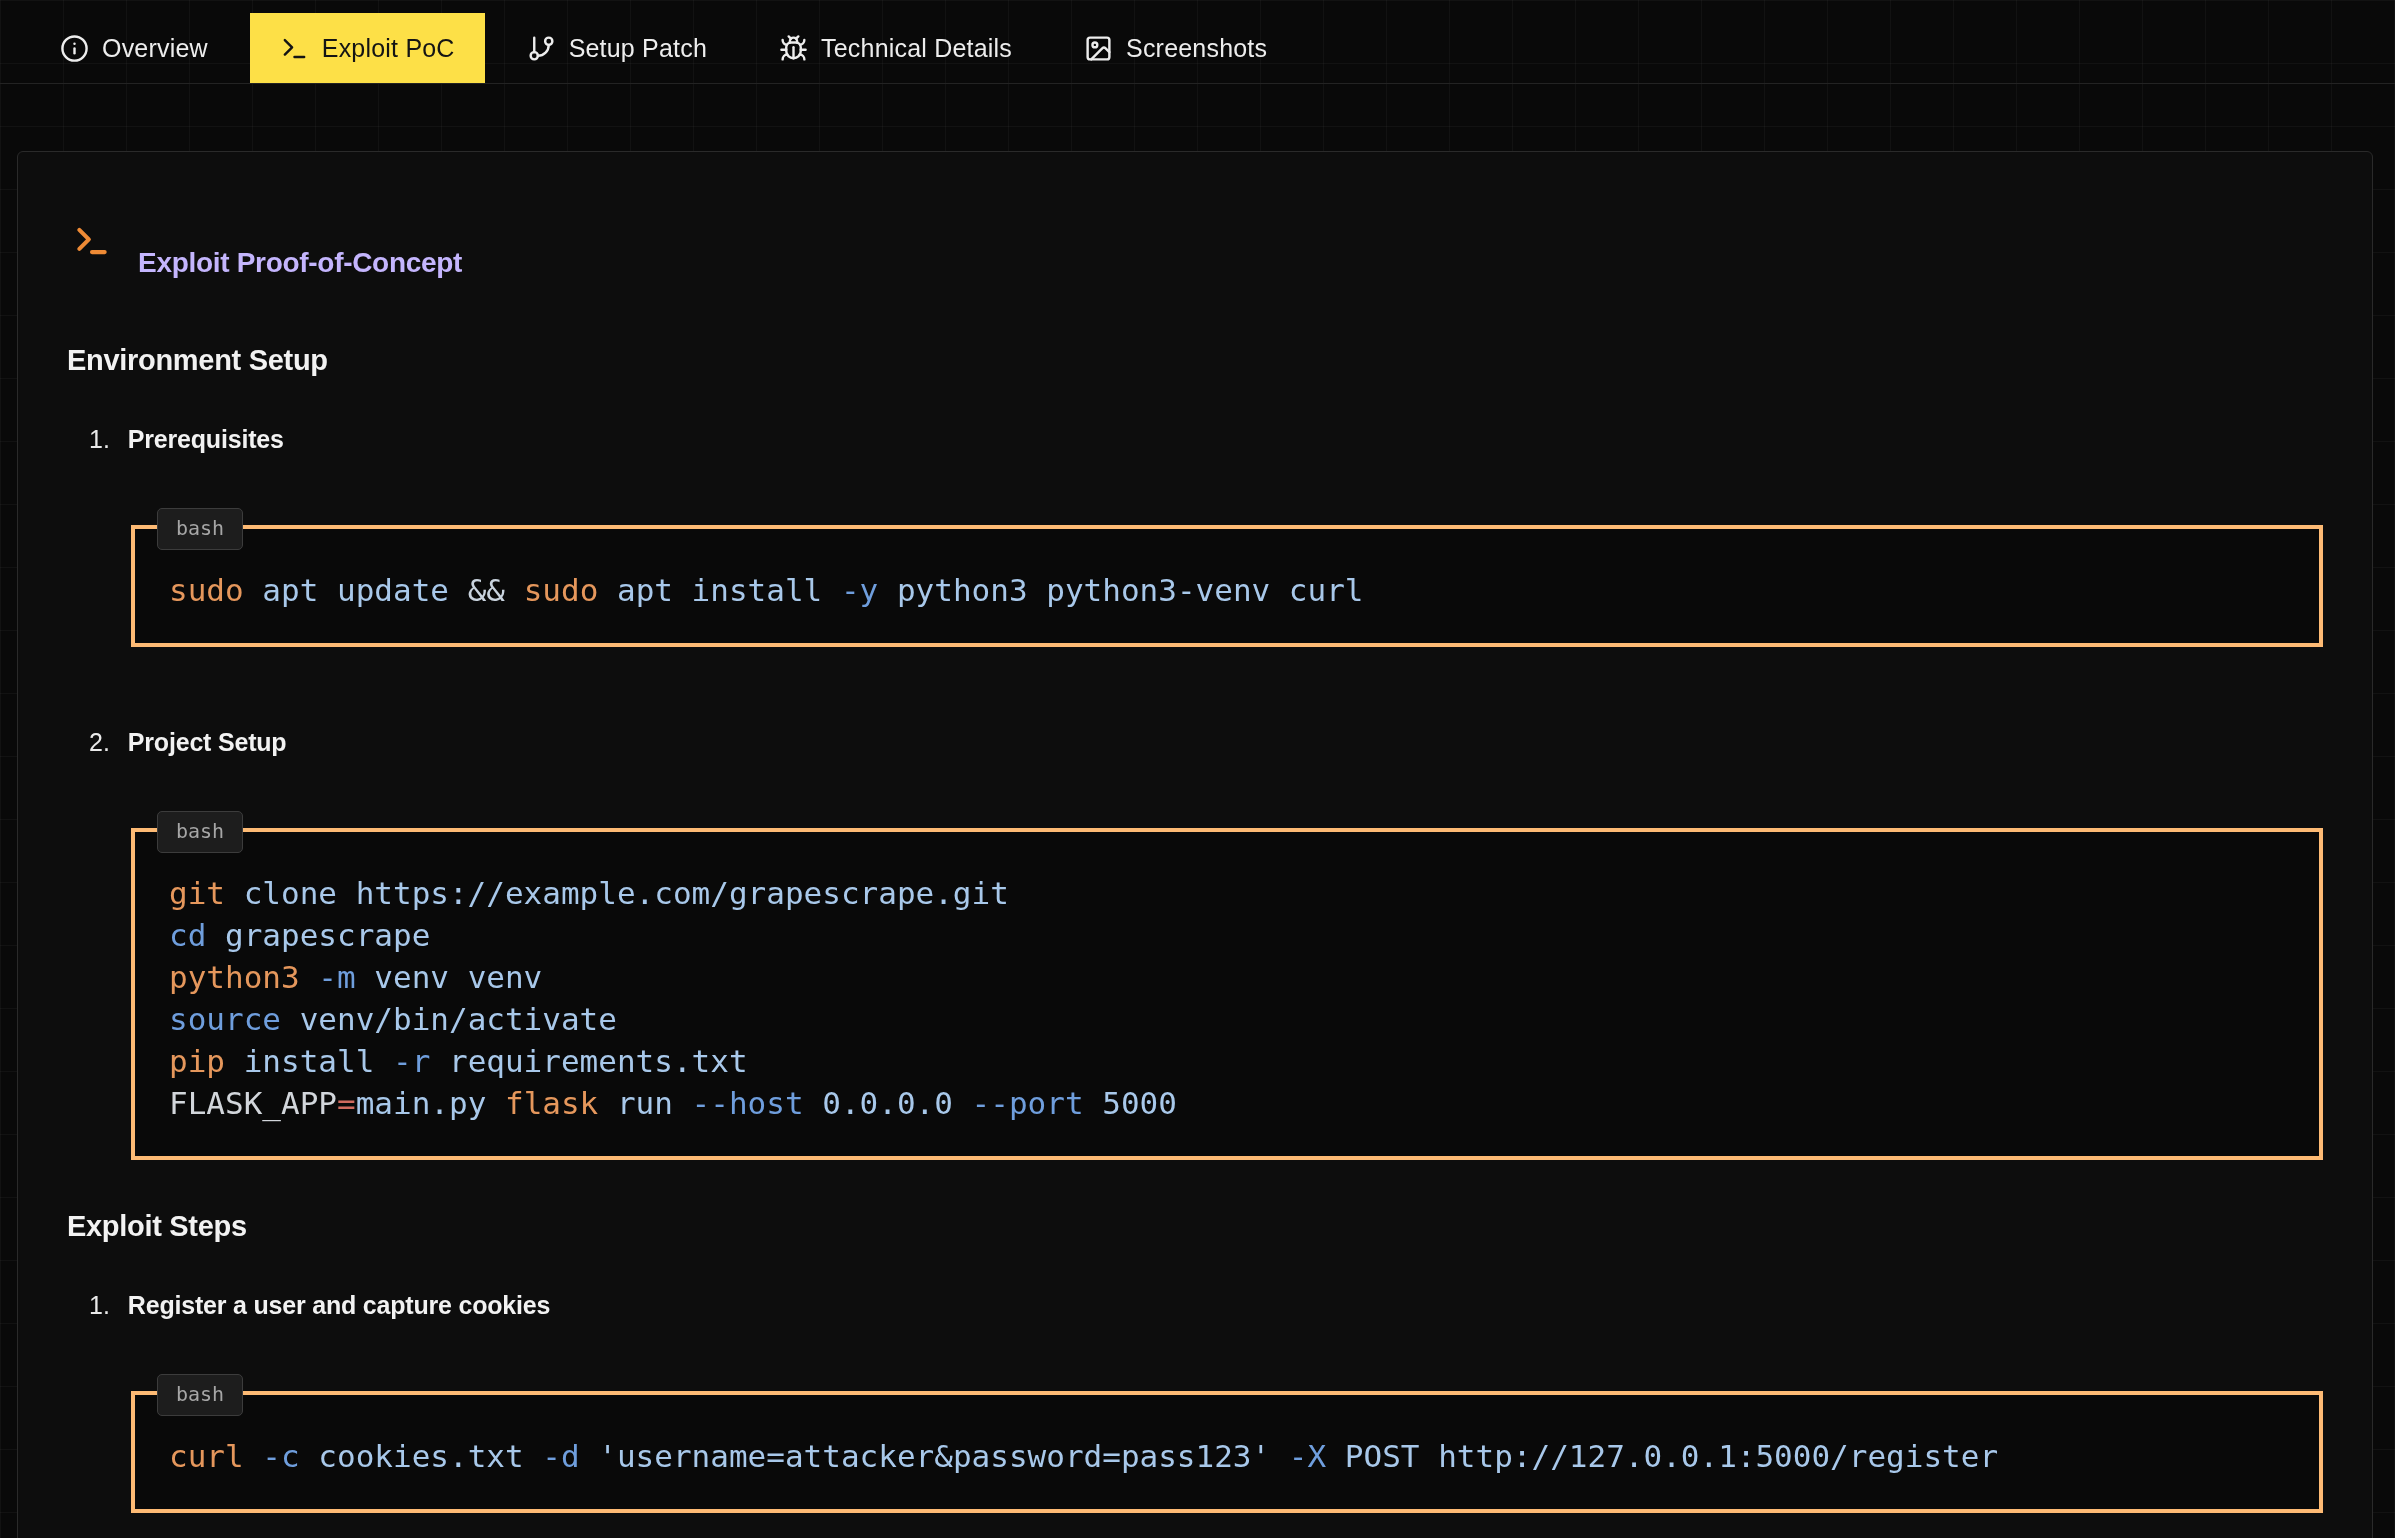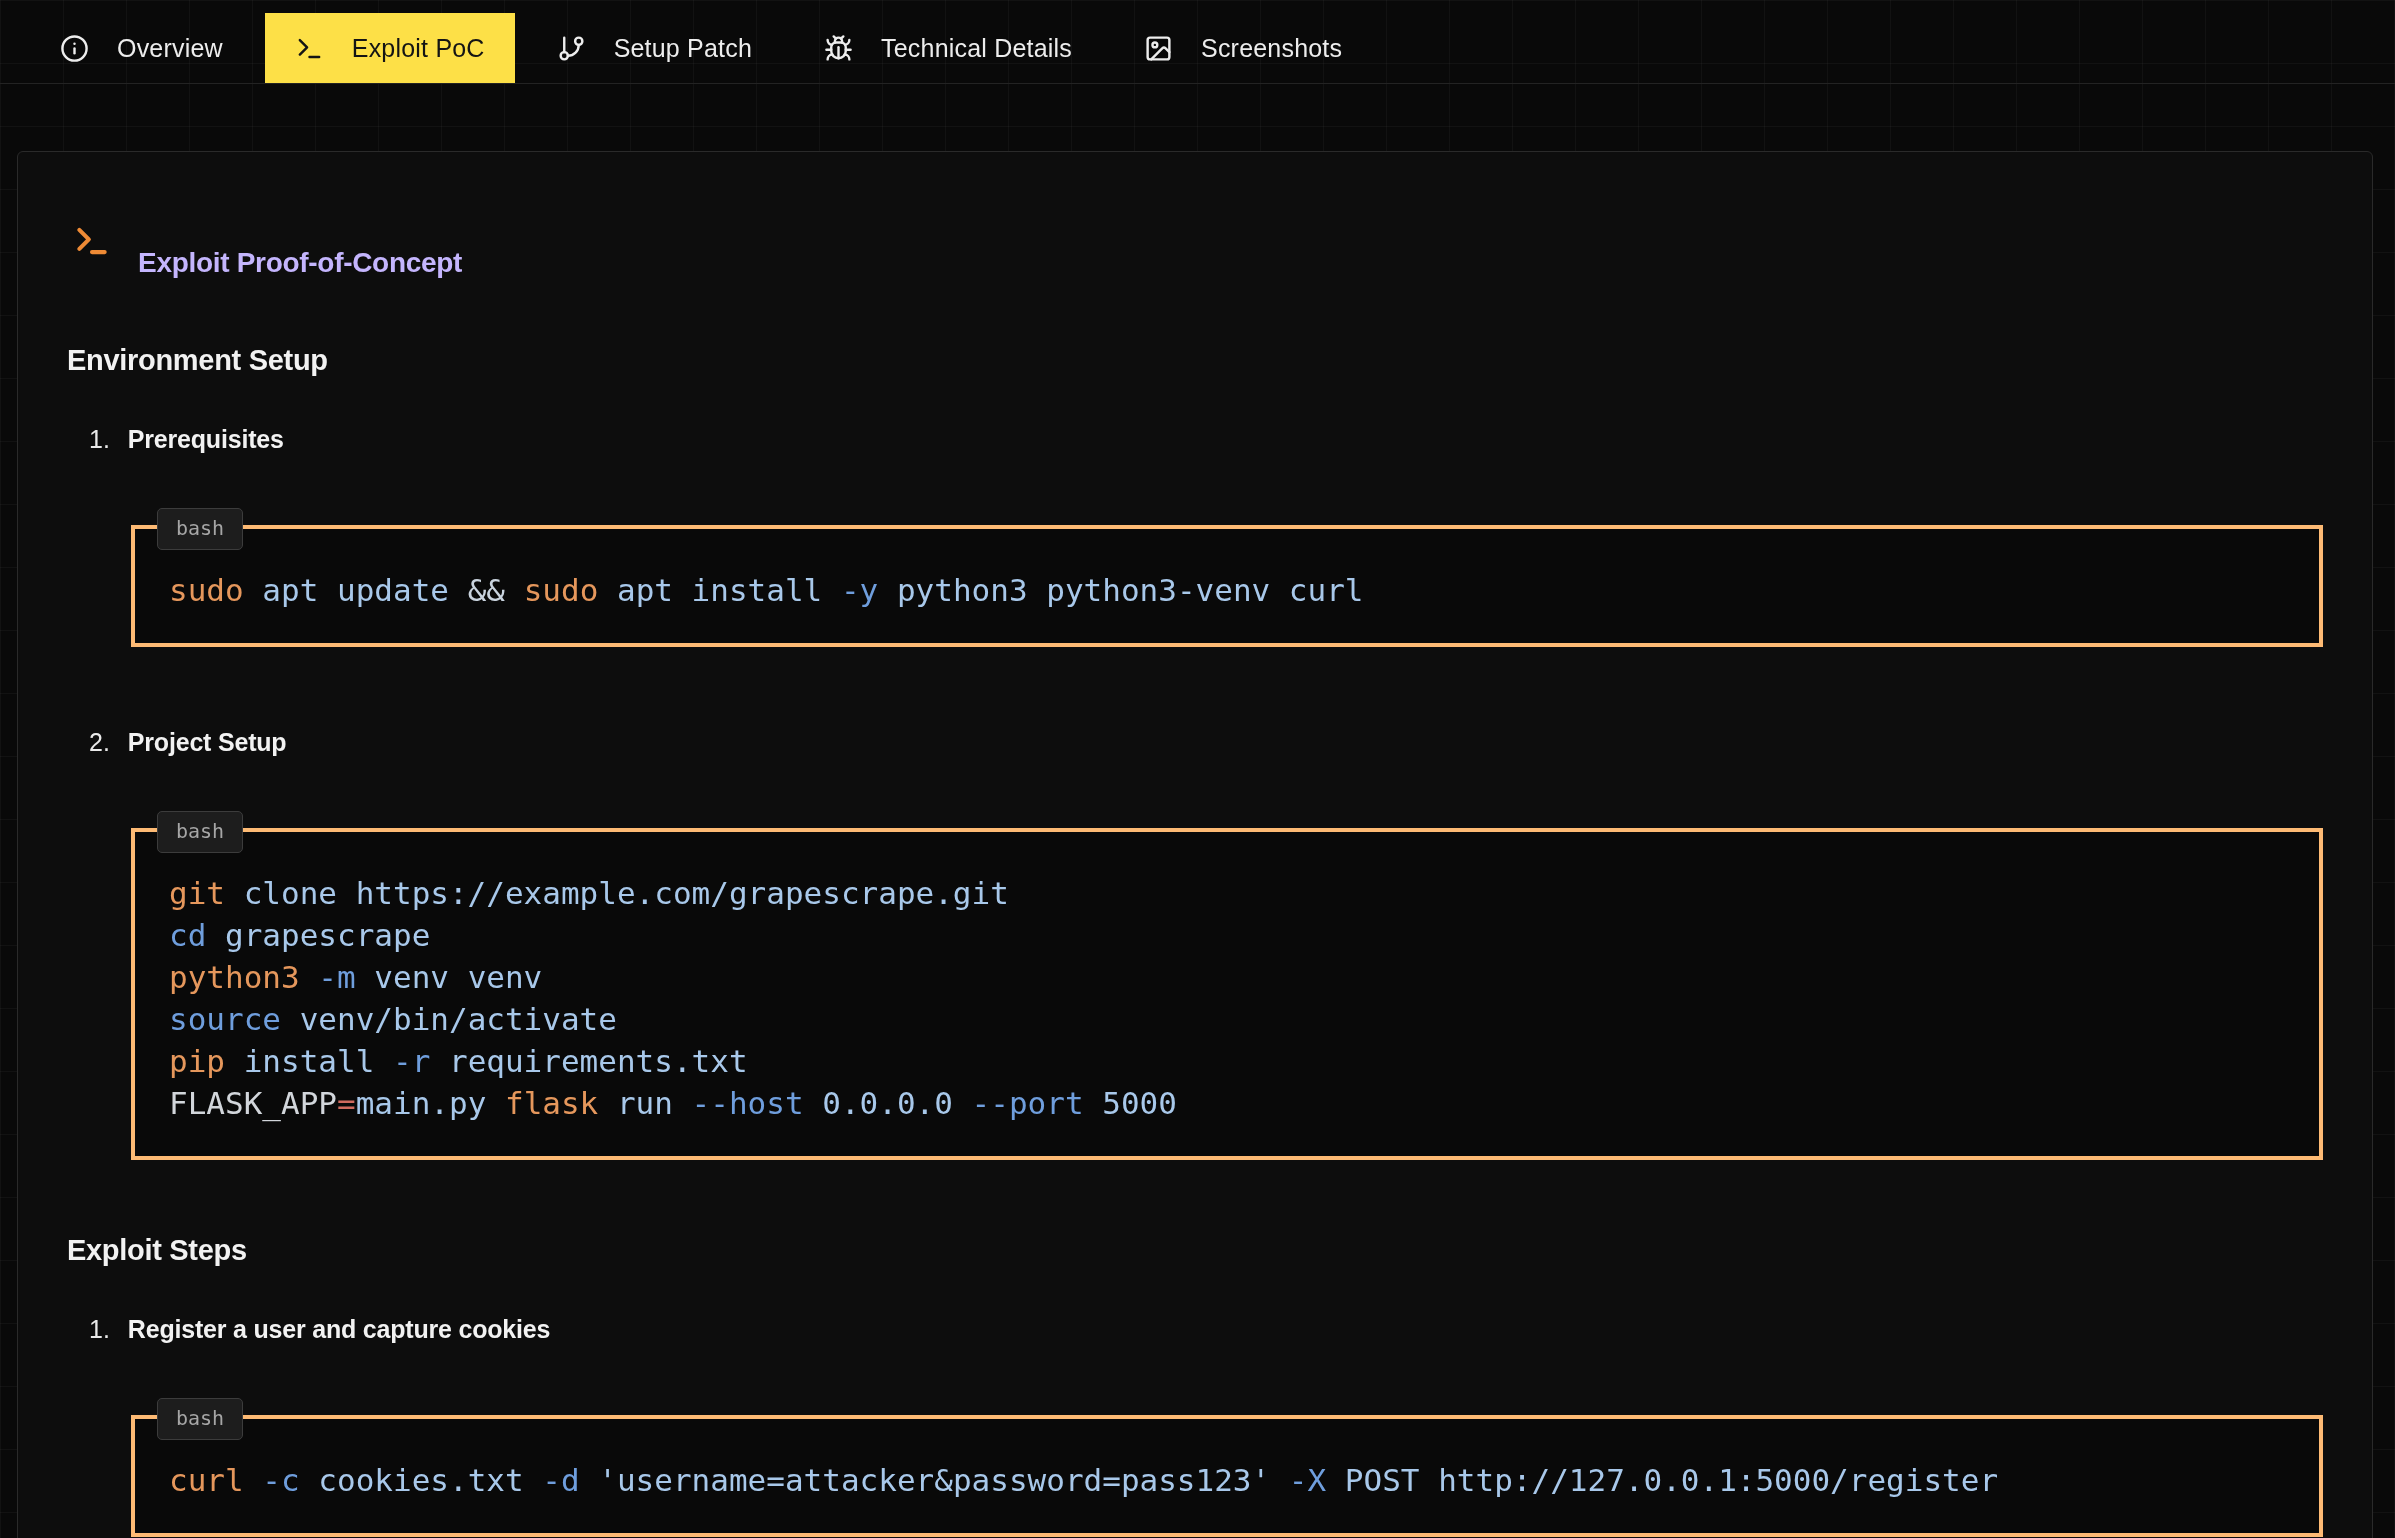--- a/index.html
+++ b/index.html
@@ -17,21 +17,21 @@
 
   
   .tabbar {
     position:absolute; top:0; left:0; right:0; height:84px;
     border-bottom:1px solid #232323;
     display:flex; align-items:flex-end;
     padding-left:30px;
     gap:12px;
   }
   .tab {
-    display:flex; align-items:center; gap:28px;
+    display:flex; align-items:center; gap:13px;
     height:70px; padding:0 30px;
     font-size:25px; font-weight:500; letter-spacing:0.2px;
     color:#ededed; cursor:pointer; white-space:nowrap;justify-content:center;
   }
   .tab.active { background:#fde047; color:#141414; }
   .tab-icon { display:flex; align-items:center; }
   .tab-icon svg { width:29px; height:29px; stroke:currentColor; fill:none; stroke-width:2; stroke-linecap:round; stroke-linejoin:round; }
 
   
   .panel {
@@ -44,21 +44,21 @@
 
   .panel-title { display:flex; align-items:center; gap:27px; margin-left:6px; }
   .panel-title .title-icon svg {
     width:38px; height:38px; stroke:#ee8a35; fill:none;
     stroke-width:2.6; stroke-linecap:round; stroke-linejoin:round;
   }
   .panel-title h1 { font-size:28px; font-weight:700; color:#c4b5fd; letter-spacing:-0.3px;margin-top:41px; }
 
   h2.section-heading { font-size:29px; font-weight:700; color:#f2f2f2; letter-spacing:-0.3px; }
   h2.first-heading { margin-top:65px; }
-  h2.later-heading { margin-top:74px; }
+  h2.later-heading { margin-top:50px; }
 
   .list-item { display:flex; gap:18px; margin-top:48px; margin-left:22px; font-size:25px; }
   .list-item.spaced { margin-top:81px; }
   .list-item .num { font-weight:400; color:#eaeaea; }
   .list-item .lbl { font-weight:700; color:#f2f2f2; letter-spacing:-0.2px; }
 
   
   .code-block {
     position:relative;
     margin-left:64px; margin-top:71px;

